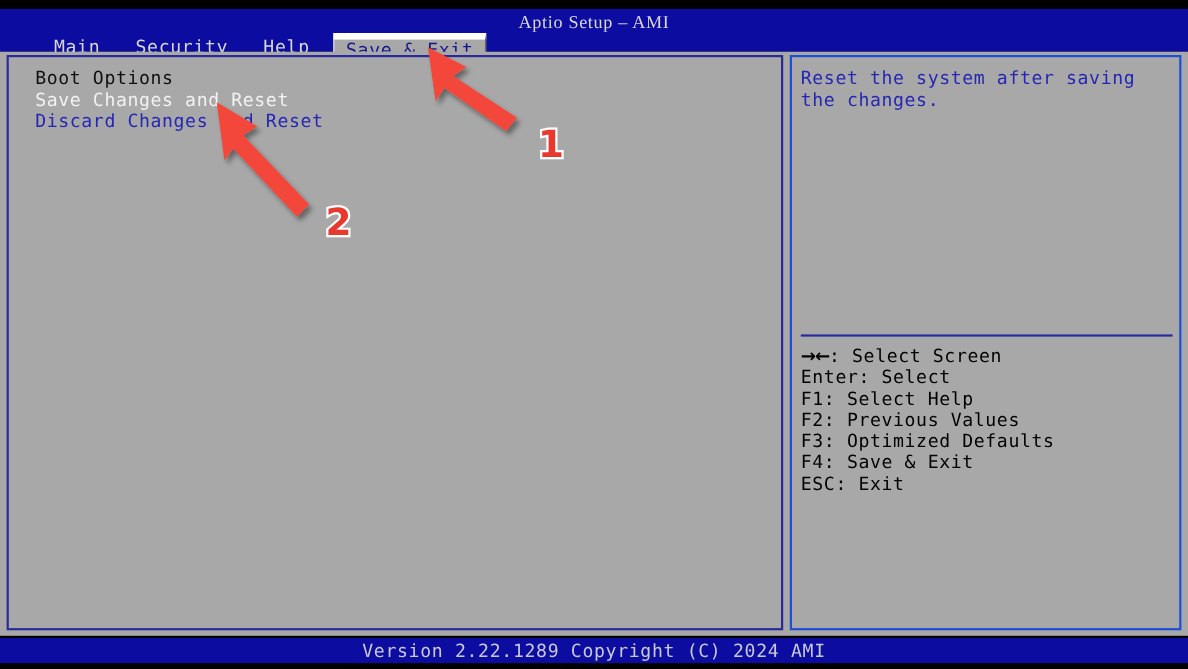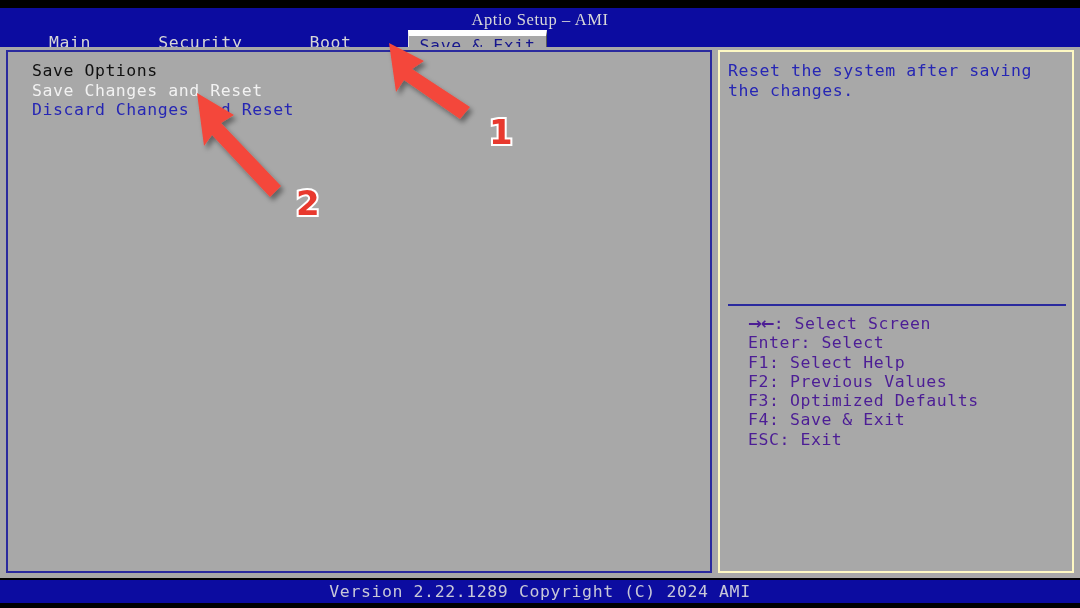--- a/index.html
+++ b/index.html
@@ -50,21 +50,20 @@
   }
   .menubar {
     position: absolute;
     left: 0; top: 22px;
     width: 1080px;
     height: 25px;
     display: flex;
     align-items: stretch;
     padding-left: 38px;
     box-sizing: border-box;
-    gap: 35px;
   }
   .menu-tab {
     display: flex;
     align-items: center;
     padding: 0 11px;
     color: #d6d6d6;
     font-size: 16.5px;
     letter-spacing: 0.6px;
     white-space: pre;
     background: transparent;
@@ -100,21 +99,21 @@
     box-sizing: border-box;
     padding: 9px 0 0 24px;
   }
   
   .panel-right {
     position: absolute;
     left: 718px; top: 50px;
     width: 356px;
     height: 523px;
     background: #a8a8a8;
-    border: 2px solid #fef9c3;
+    border: 2px solid #1d4ed8;
     box-sizing: border-box;
     padding: 9px 0 0 8px;
   }
 
   .opt-line {
     font-size: 16.5px;
     letter-spacing: 0.55px;
     line-height: 19.6px;
     white-space: pre;
   }
@@ -138,26 +137,25 @@
     height: 0;
     border-top: 2px solid #2a2a9e;
   }
 
   .keys-block {
     position: absolute;
     left: 8px;
     top: 262px;
   }
   .key-line {
-    color: #4c1d95;
+    color: #000000;
     font-size: 16.5px;
     letter-spacing: 0.55px;
     line-height: 19.3px;
     white-space: pre;
-    margin-left: 20px;
   }
   .key-glyph {
     font-family: "DejaVu Sans", sans-serif;
     font-weight: bold;
     letter-spacing: -1px;
   }
 
   
   .status-bar {
     position: absolute;
@@ -205,29 +203,29 @@
 
 <div id="screen">
 
   <div class="top-black"></div>
 
   <div class="header-band">
     <div class="app-title">Aptio Setup – AMI</div>
     <div class="menubar">
       <div class="menu-tab">Main</div>
       <div class="menu-tab">Security</div>
-      <div class="menu-tab">Boot</div>
+      <div class="menu-tab">Help</div>
       <div class="menu-tab active">Save &amp; Exit</div>
     </div>
   </div>
 
   <div class="body-area"></div>
 
   <div class="panel-left">
-    <div class="opt-line opt-header">Save Options</div>
+    <div class="opt-line opt-header">Boot Options</div>
     <div class="opt-line opt-selected">Save Changes and Reset</div>
     <div class="opt-line opt-normal">Discard Changes and Reset</div>
   </div>
 
   <div class="panel-right">
     <div class="help-line">Reset the system after saving</div>
     <div class="help-line">the changes.</div>
 
     <div class="help-divider"></div>
 

